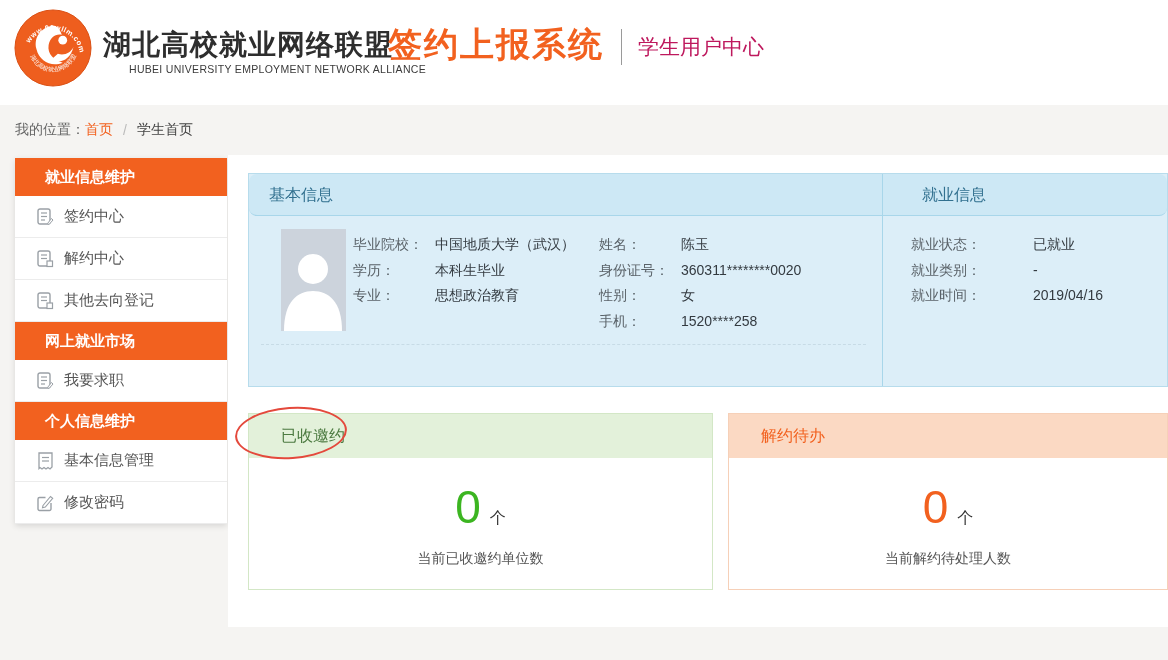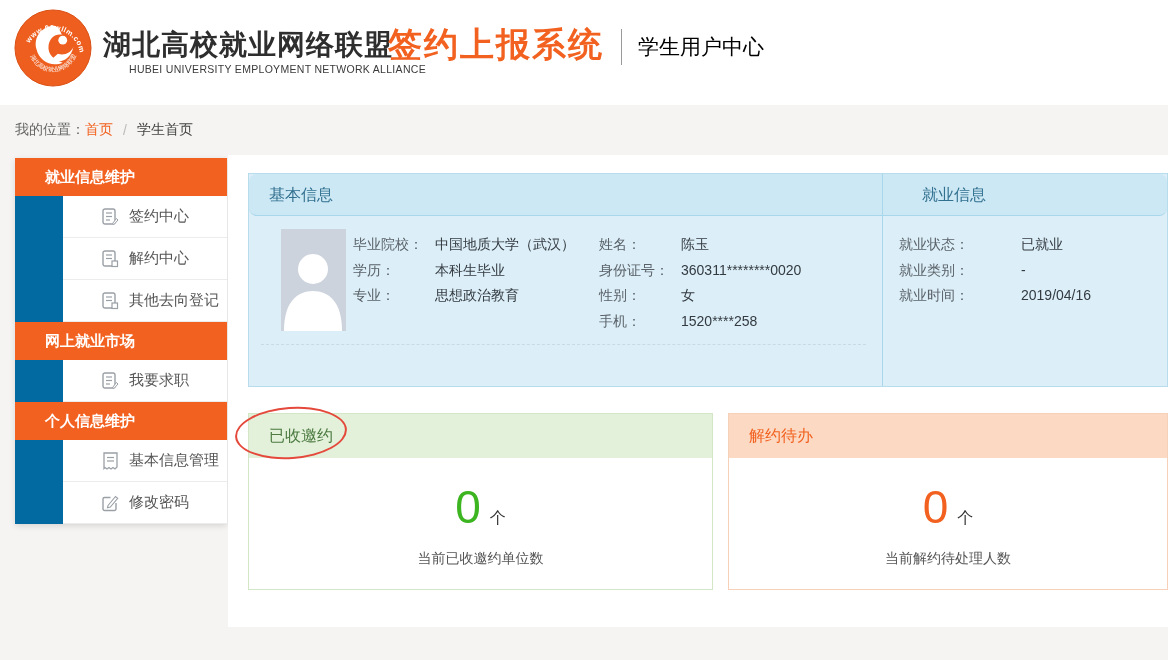--- a/index.html
+++ b/index.html
@@ -22,37 +22,37 @@
   .brand-en {
     position:absolute; left:104px; top:63px;
     font-size:10.5px; color:#3a3a3a; letter-spacing:0.3px; white-space:nowrap;padding-left:25px;
   }
   .system-title {
     position:absolute; left:388px; top:22px;
     font-family:"Liberation Serif","DejaVu Serif",serif;
     font-size:34px; font-weight:bold; color:#f2611f; letter-spacing:2px; white-space:nowrap;
   }
   .header-divider { position:absolute; left:621px; top:29px; width:1px; height:36px; background:#9a9a9a; }
-  .user-center { position:absolute; left:638px; top:33px; font-size:21px; color:#000000; white-space:nowrap; }
+  .user-center { position:absolute; left:638px; top:33px; font-size:21px; color:#be185d; white-space:nowrap; }
 
   
   .breadcrumb { position:absolute; left:15px; top:105px; height:50px; display:flex; align-items:center; font-size:14px; color:#666; }
   .breadcrumb .bc-home { color:#f2611f; cursor:pointer; }
   .breadcrumb .bc-sep { color:#bbb; margin:0 10px; }
   .breadcrumb .bc-current { color:#444; cursor:pointer; }
 
   
   .sidebar { position:absolute; left:15px; top:158px; width:212px; background:#0369a1; box-shadow:0 2px 6px rgba(0,0,0,0.12); }
   .side-header {
     height:38px; line-height:38px; background:#f2611f; color:#fff;
     font-size:15px; font-weight:bold; padding-left:30px; cursor:pointer;
   }
   .side-item {
     height:42px; background:#fff; border-bottom:1px solid #ececec;
-    display:flex; align-items:center; padding-left:39px; font-size:15px; color:#555; cursor:pointer;margin-left:48px;
+    display:flex; align-items:center; padding-left:22px; font-size:15px; color:#555; cursor:pointer;
   }
   .side-item .icon { width:17px; height:18px; margin-right:10px; flex:0 0 auto; }
 
   
   .main { position:absolute; left:228px; top:155px; width:940px; height:472px; background:#ffffff; }
 
   
   .info-panel {
     position:absolute; left:20px; top:18px; width:920px; height:214px;
     background:#dceef8; border:1px solid #b7dcec;
@@ -65,28 +65,28 @@
   .panel-title-left { position:absolute; left:20px; }
   .panel-title-right { position:absolute; left:673px; }
   .panel-vdivider { position:absolute; left:633px; top:0; bottom:0; width:1px; background:#a8d6ea; }
   .avatar { position:absolute; left:32px; top:55px; width:65px; height:102px; }
   .field-col { position:absolute; top:58px; font-size:14px; }
   .field-col .frow { height:25.5px; line-height:25.5px; white-space:nowrap; }
   .flabel { display:inline-block; color:#5a6268; }
   .fvalue { color:#333a40; }
   .col-a { left:104px; } .col-a .flabel { width:82px; }
   .col-b { left:350px; } .col-b .flabel { width:82px; }
-  .col-emp { left:650px; } .col-emp .flabel { width:122px; }
+  .col-emp { left:650px; } .col-emp .flabel { width:122px;margin-left:12px; }
   .panel-dashed { position:absolute; left:12px; top:170px; width:605px; border-top:1px dashed #c7dbe6; }
 
   
   .card { position:absolute; top:258px; background:#fff; }
   .card-green { left:20px; width:465px; height:177px; border:1px solid #d3e7c6; }
   .card-orange { left:500px; width:440px; height:177px; border:1px solid #f6d0b8; }
-  .card-head { height:44px; line-height:44px; padding-left:20px; font-size:16px; }
+  .card-head { height:44px; line-height:44px; padding-left:32px; font-size:16px; }
   .card-green .card-head { background:#e3f1da; color:#4d7b42; }
   .card-orange .card-head { background:#fbd9c3; color:#f2611f; }
   .card-body { text-align:center; }
   .count-row { margin-top:26px; display:flex; justify-content:center; align-items:baseline; gap:9px; }
   .count { font-size:46px; line-height:1; }
   .card-green .count { color:#3cb521; }
   .card-orange .count { color:#f2611f; }
   .count-unit { font-size:16px; color:#333; }
   .card-caption { margin-top:20px; font-size:14px; color:#555; }
 

